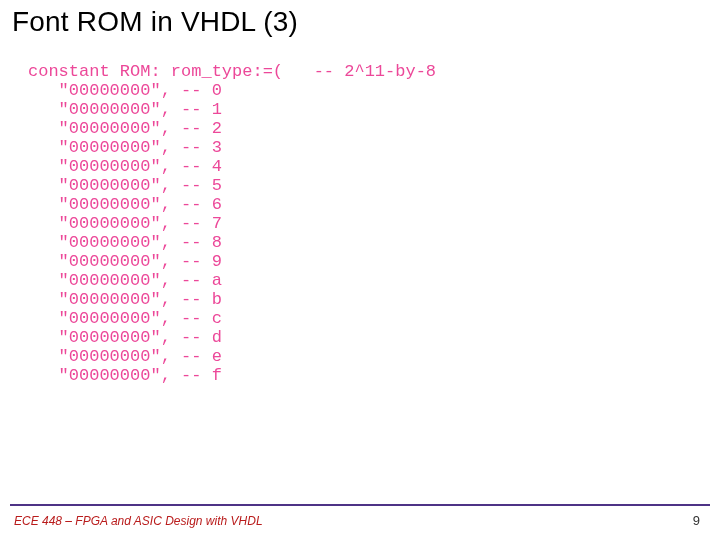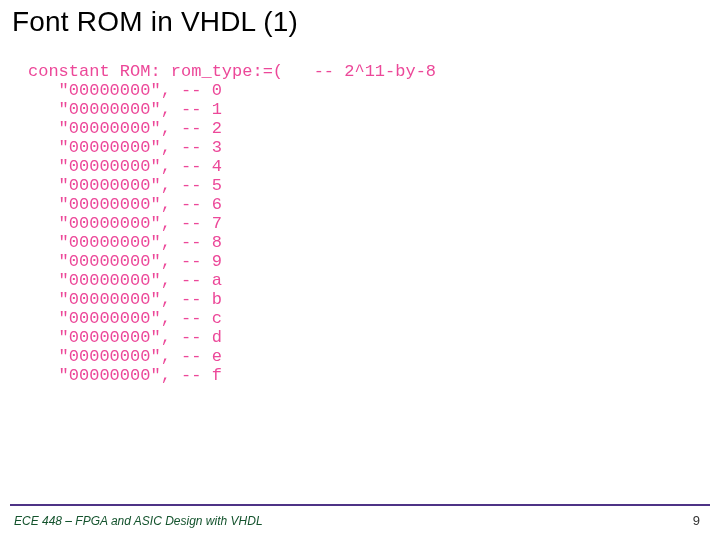--- a/index.html
+++ b/index.html
@@ -44,36 +44,36 @@
     bottom: 34px;
     height: 2px;
     background: #4e3386;
   }
   .footer-text {
     position: absolute;
     left: 14px;
     bottom: 12px;
     font-size: 12px;
     font-style: italic;
-    color: #14532d;
+    color: #b91c1c;
   }
   .page-number {
     position: absolute;
     right: 20px;
     bottom: 12px;
     font-size: 13px;
     color: #333;
   }
 </style>
 </head>
 <body>
 
 <div class="slide">
 
-  <div class="title">Font ROM in VHDL (1)</div>
+  <div class="title">Font ROM in VHDL (3)</div>
 
   <div class="code-block"><span>constant ROM:</span> <span>rom_type:=(</span>   <span>-- 2^11-by-8</span>
    <span>"00000000",</span> <span>--</span> <span>0</span>
    <span>"00000000",</span> <span>--</span> <span>1</span>
    <span>"00000000",</span> <span>--</span> <span>2</span>
    <span>"00000000",</span> <span>--</span> <span>3</span>
    <span>"00000000",</span> <span>--</span> <span>4</span>
    <span>"00000000",</span> <span>--</span> <span>5</span>
    <span>"00000000",</span> <span>--</span> <span>6</span>
    <span>"00000000",</span> <span>--</span> <span>7</span>

